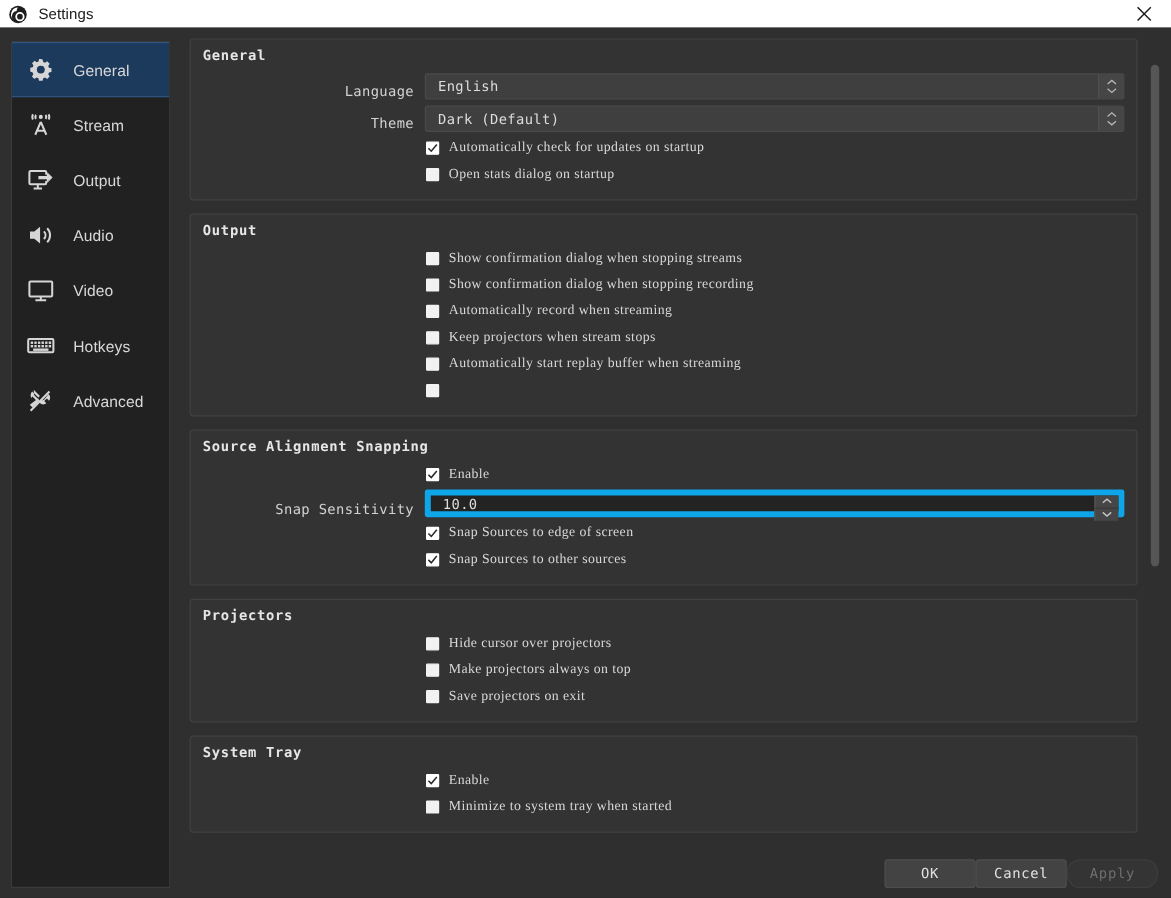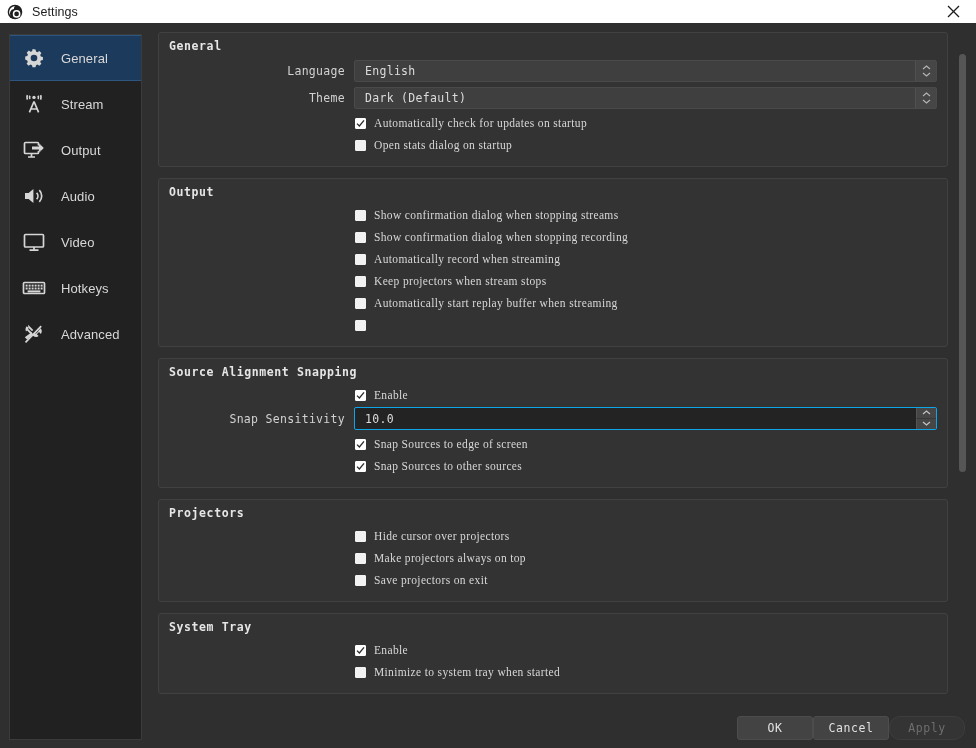--- a/index.html
+++ b/index.html
@@ -133,21 +133,21 @@
     font-size: 11.5px;
     font-weight: bold;
     color: #e6e6e6;
     letter-spacing: 0.6px;
     margin-bottom: 5px;
   }
 
   
   .row {
     display: flex;
-    align-items: center;
+    align-items: flex-end;
     height: 25px;
     margin-bottom: 2px;
   }
   .row-label {
     width: 185px;
     flex: 0 0 auto;
     text-align: right;
     padding-right: 9px;
     font-family: "DejaVu Sans Mono", monospace;
     font-size: 11.5px;
@@ -188,21 +188,21 @@
   }
 
   
   .spin {
     position: relative;
     flex: 1 1 auto;
     height: 23px;
     display: flex;
     align-items: center;
     background: #232323;
-    border: 1px solid #0ea5e9;
+    border: 5px solid #0ea5e9;
     border-radius: 2px;
     cursor: text;
   }
   .spin-value {
     padding-left: 10px;
     font-family: "DejaVu Sans Mono", monospace;
     font-size: 11.5px;
     color: #dcdcdc;
     letter-spacing: 0.3px;
   }

